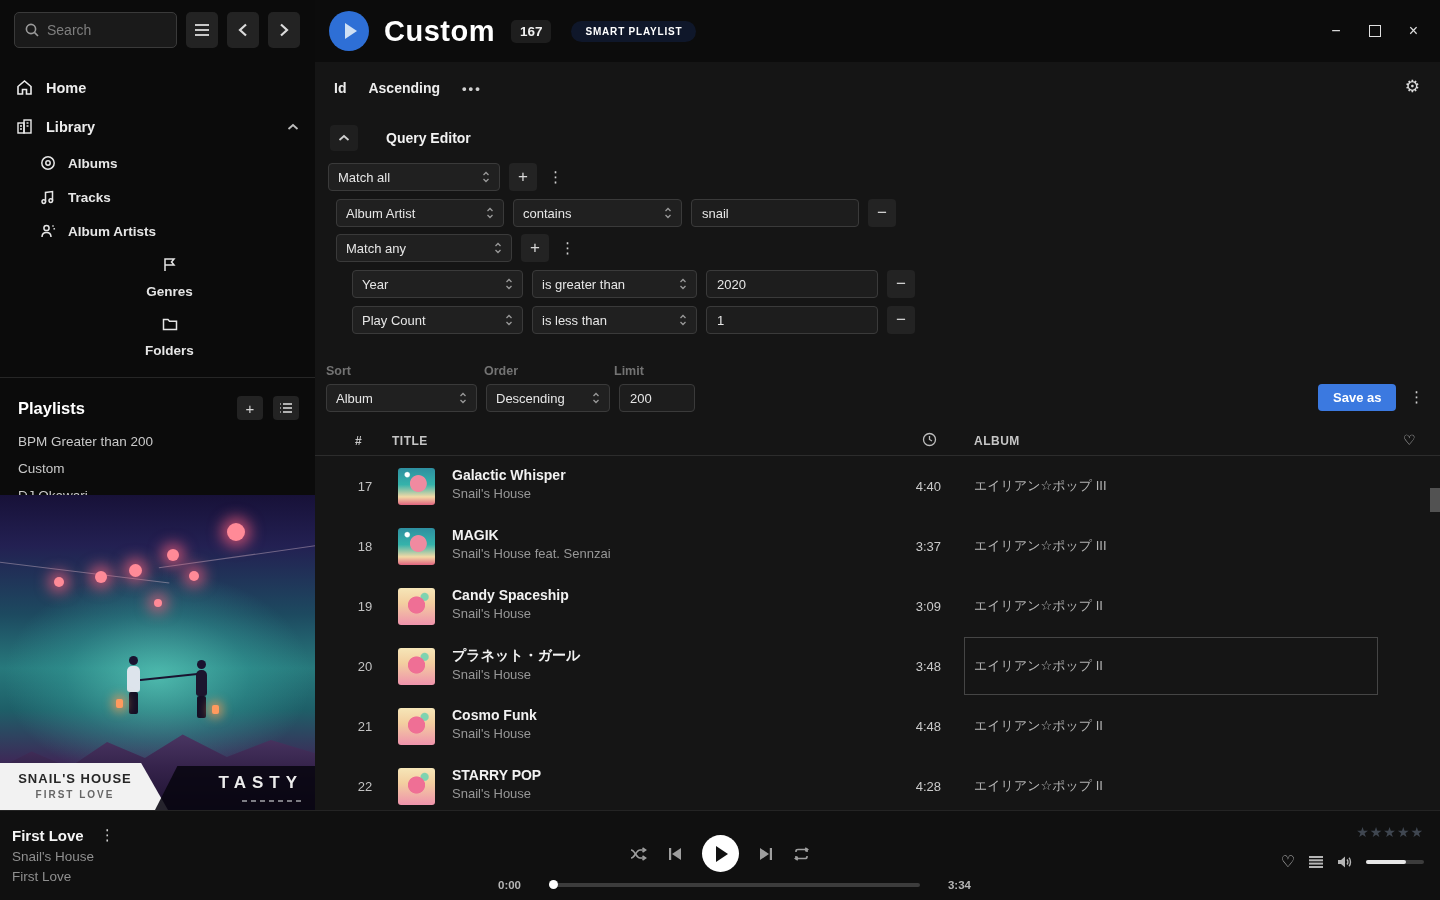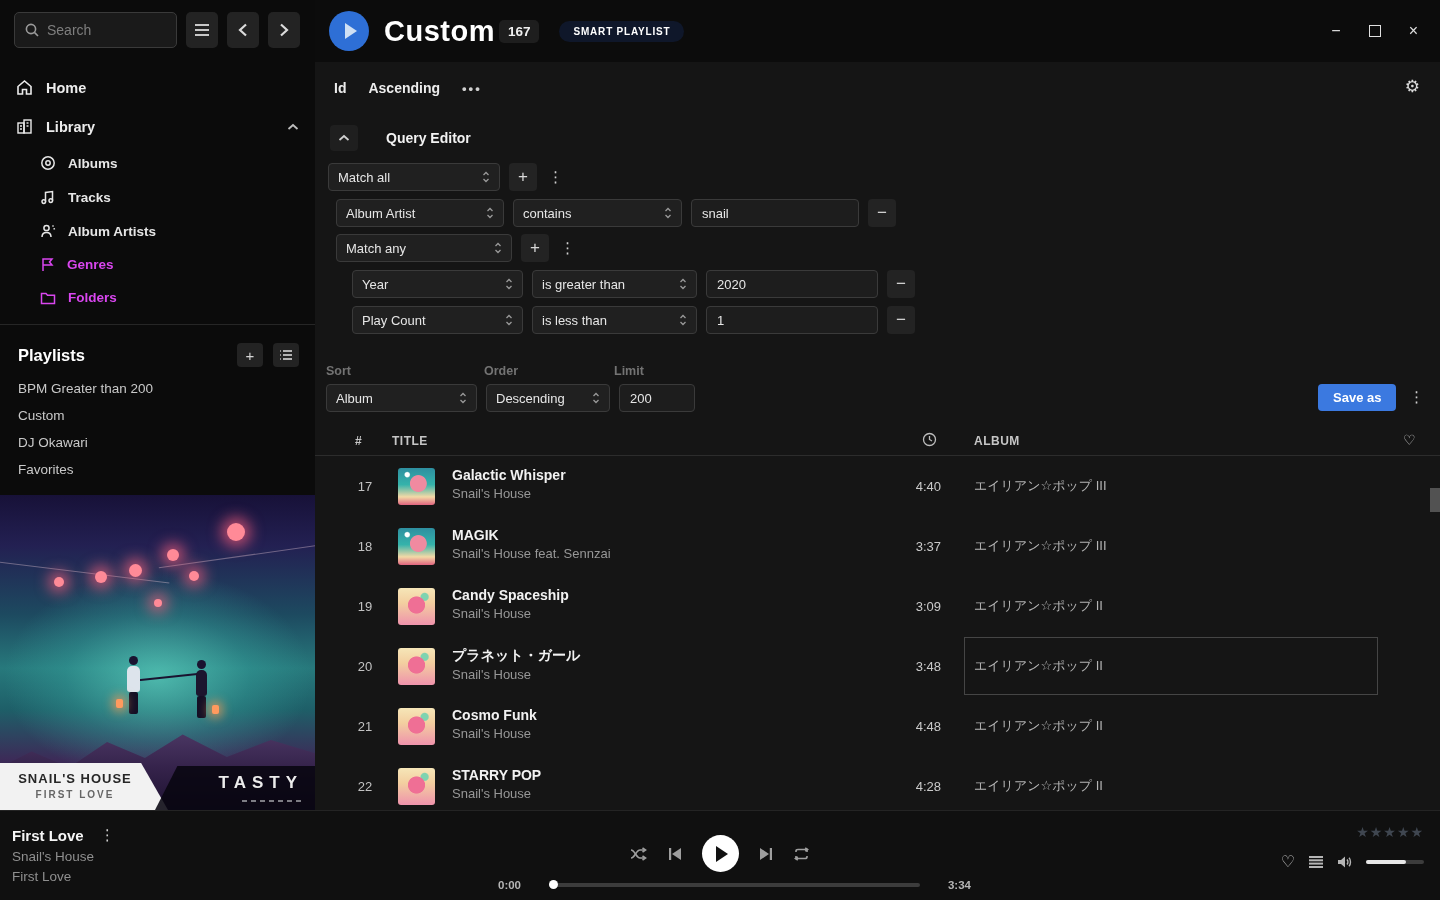--- a/index.html
+++ b/index.html
@@ -13,21 +13,21 @@
   .search-box { position:relative; width:163px; height:36px; }
   .search-box input { width:100%; height:100%; background:#1a1a1a; border:1px solid #3a3a3a; border-radius:5px; color:#ddd; font-size:14px; padding:0 8px 0 32px; outline:none; font-family:inherit; }
   .search-box input::placeholder { color:#7e7e7e; }
   .search-ic { position:absolute; left:9px; top:9px; width:17px; height:17px; color:#9a9a9a; }
   .sb-btn { width:32px; height:36px; background:#232323; border:none; border-radius:5px; color:#dcdcdc; display:flex; align-items:center; justify-content:center; cursor:pointer; }
   .nav { padding:10px 0 0 0; }
   .nav-item { display:flex; align-items:center; gap:13px; padding:11px 16px; font-size:14.5px; font-weight:bold; color:#ececec; cursor:pointer; }
   .nav-item .chev { margin-left:auto; color:#bdbdbd; }
   .sub-item { display:flex; align-items:center; gap:12px; padding:9px 16px 9px 40px; font-size:13.5px; font-weight:bold; cursor:pointer; }
   .sub-bright { color:#e6e6e6;align-items:flex-end; }
-  .sub-dim { color:#d946ef; }
+  .sub-dim { color:#e5e5e5;flex-direction:column; }
   .ic { display:inline-flex; align-items:center; justify-content:center; }
   .sb-divider { height:1px; background:#262626; margin:10px 0 0 0; }
   .pl-header { display:flex; align-items:center; padding:18px 16px 8px 18px; }
   .pl-title { font-size:16.5px; font-weight:bold; color:#fff; }
   .pl-actions { margin-left:auto; display:flex; gap:10px; }
   .pl-btn { width:26px; height:24px; background:#232323; border:none; border-radius:4px; color:#d5d5d5; display:flex; align-items:center; justify-content:center; font-size:15px; cursor:pointer; }
   .pl-item { padding:6px 18px; font-size:13.5px; color:#c9c9c9; cursor:pointer; }
 
   
   .cover { position:absolute; left:0; bottom:0; width:315px; height:315px; cursor:pointer; overflow:hidden;
@@ -60,21 +60,21 @@
     clip-path:polygon(14% 0,100% 0,100% 100%,0 100%); }
   .brand { position:absolute; right:12px; bottom:17px; color:#ececec; font-size:17px; font-weight:600; letter-spacing:6px; }
   .brand-sub { position:absolute; right:14px; bottom:8px; display:flex; gap:4px; }
   .brand-sub i { width:5px; height:2px; background:#7d7d84; }
 
   
   .titlebar { position:absolute; left:315px; top:0; right:0; height:62px; background:#0c0c0c; display:flex; align-items:center; padding:0 16px 0 14px; z-index:2; }
   .playlist-play { width:40px; height:40px; border-radius:50%; background:#2e6fd6; border:none; cursor:pointer; display:flex; align-items:center; justify-content:center; }
   .playlist-play .tri { width:0; height:0; border-left:12px solid #cfe0f4; border-top:8px solid transparent; border-bottom:8px solid transparent; margin-left:3px; }
   .page-title { font-size:29px; font-weight:800; color:#fff; margin-left:15px; letter-spacing:.5px; }
-  .count-badge { margin-left:4px; background:#1e1e1e; border-radius:5px; padding:4px 9px; font-size:13.5px; font-weight:bold; color:#f0f0f0; }
+  .count-badge { margin-left:16px; background:#1e1e1e; border-radius:5px; padding:4px 9px; font-size:13.5px; font-weight:bold; color:#f0f0f0; }
   .smart-badge { margin-left:20px; background:#0f172a; border-radius:11px; padding:5px 14px; font-size:10px; font-weight:800; letter-spacing:.8px; color:#fff; }
   .win-controls { margin-left:auto; display:flex; align-items:center; gap:28px; padding-right:6px; }
   .win-btn { background:none; border:none; color:#e0e0e0; font-size:16px; cursor:pointer; line-height:1; display:flex; align-items:center; }
   .win-max { width:12px; height:12px; border:1.5px solid #e0e0e0; }
 
   
   .content { position:absolute; left:315px; top:62px; right:0; height:748px; background:#151515; }
   .toolbar { position:absolute; left:19px; top:18px; display:flex; gap:22px; align-items:center; font-size:14px; font-weight:bold; color:#ececec; }
   .toolbar .dots { color:#cfcfcf; letter-spacing:2px; font-size:13px; }
   .gear { position:absolute; right:20px; top:14px; font-size:17px; color:#dcdcdc; background:none; border:none; cursor:pointer; }

